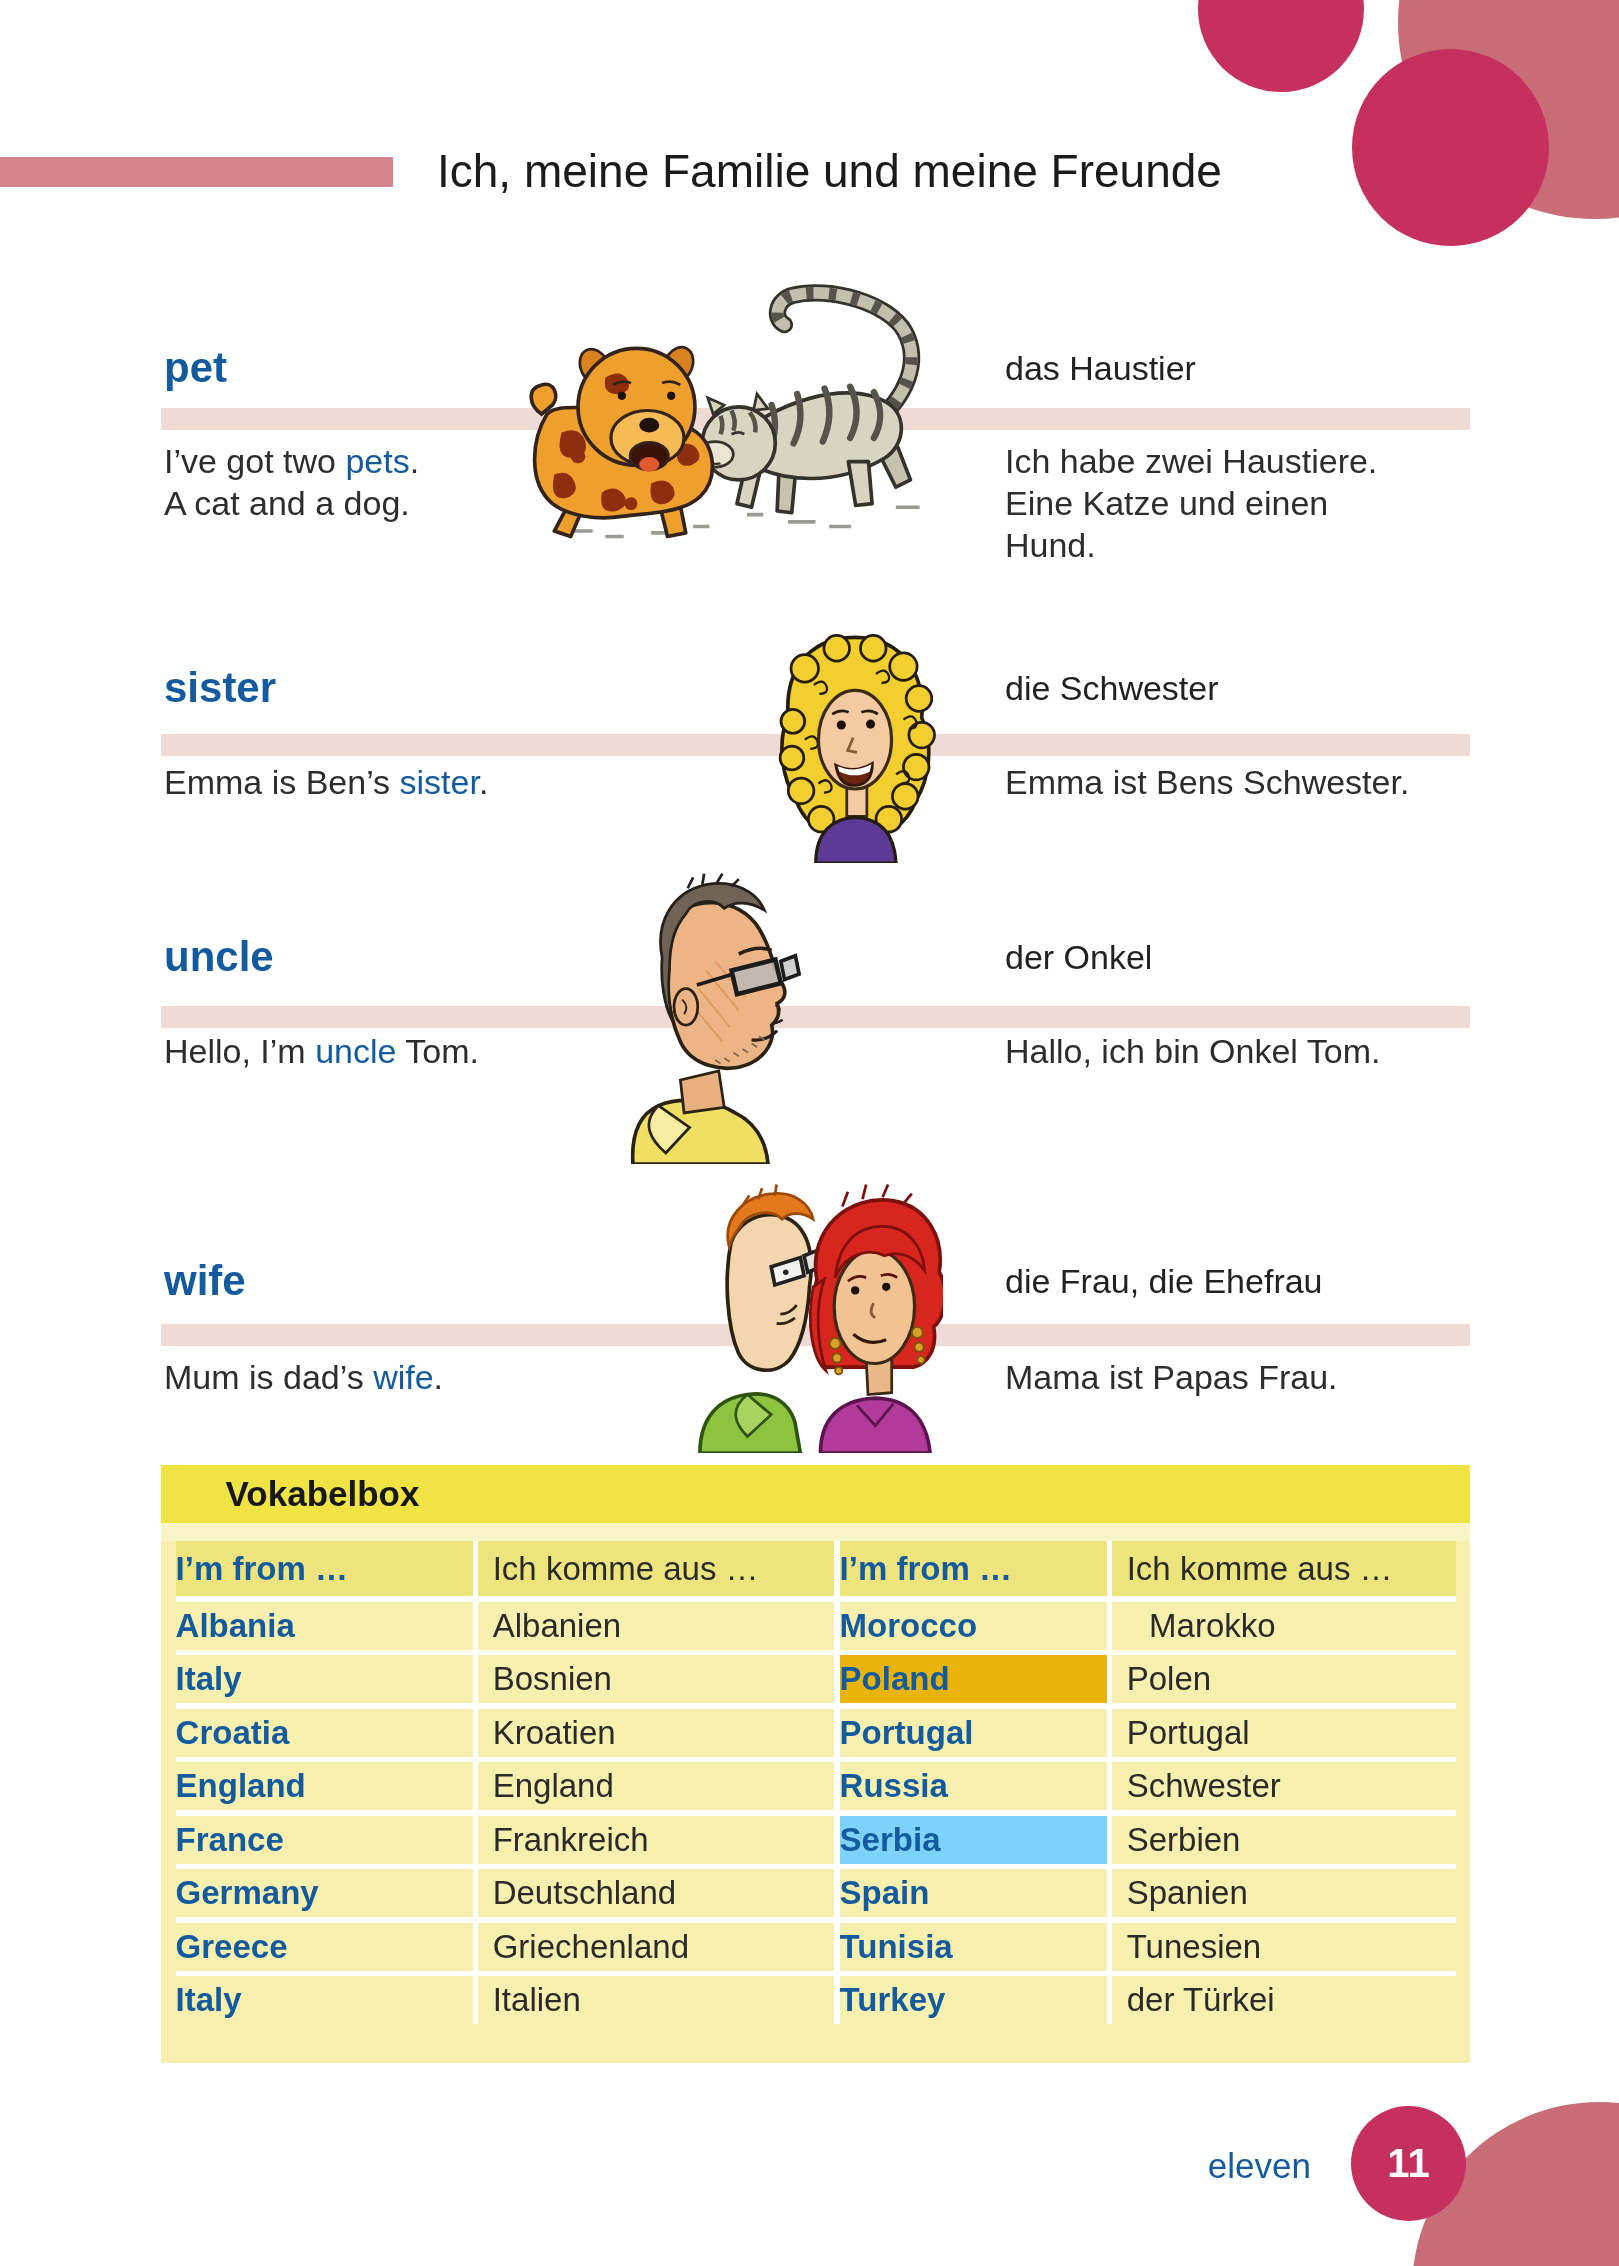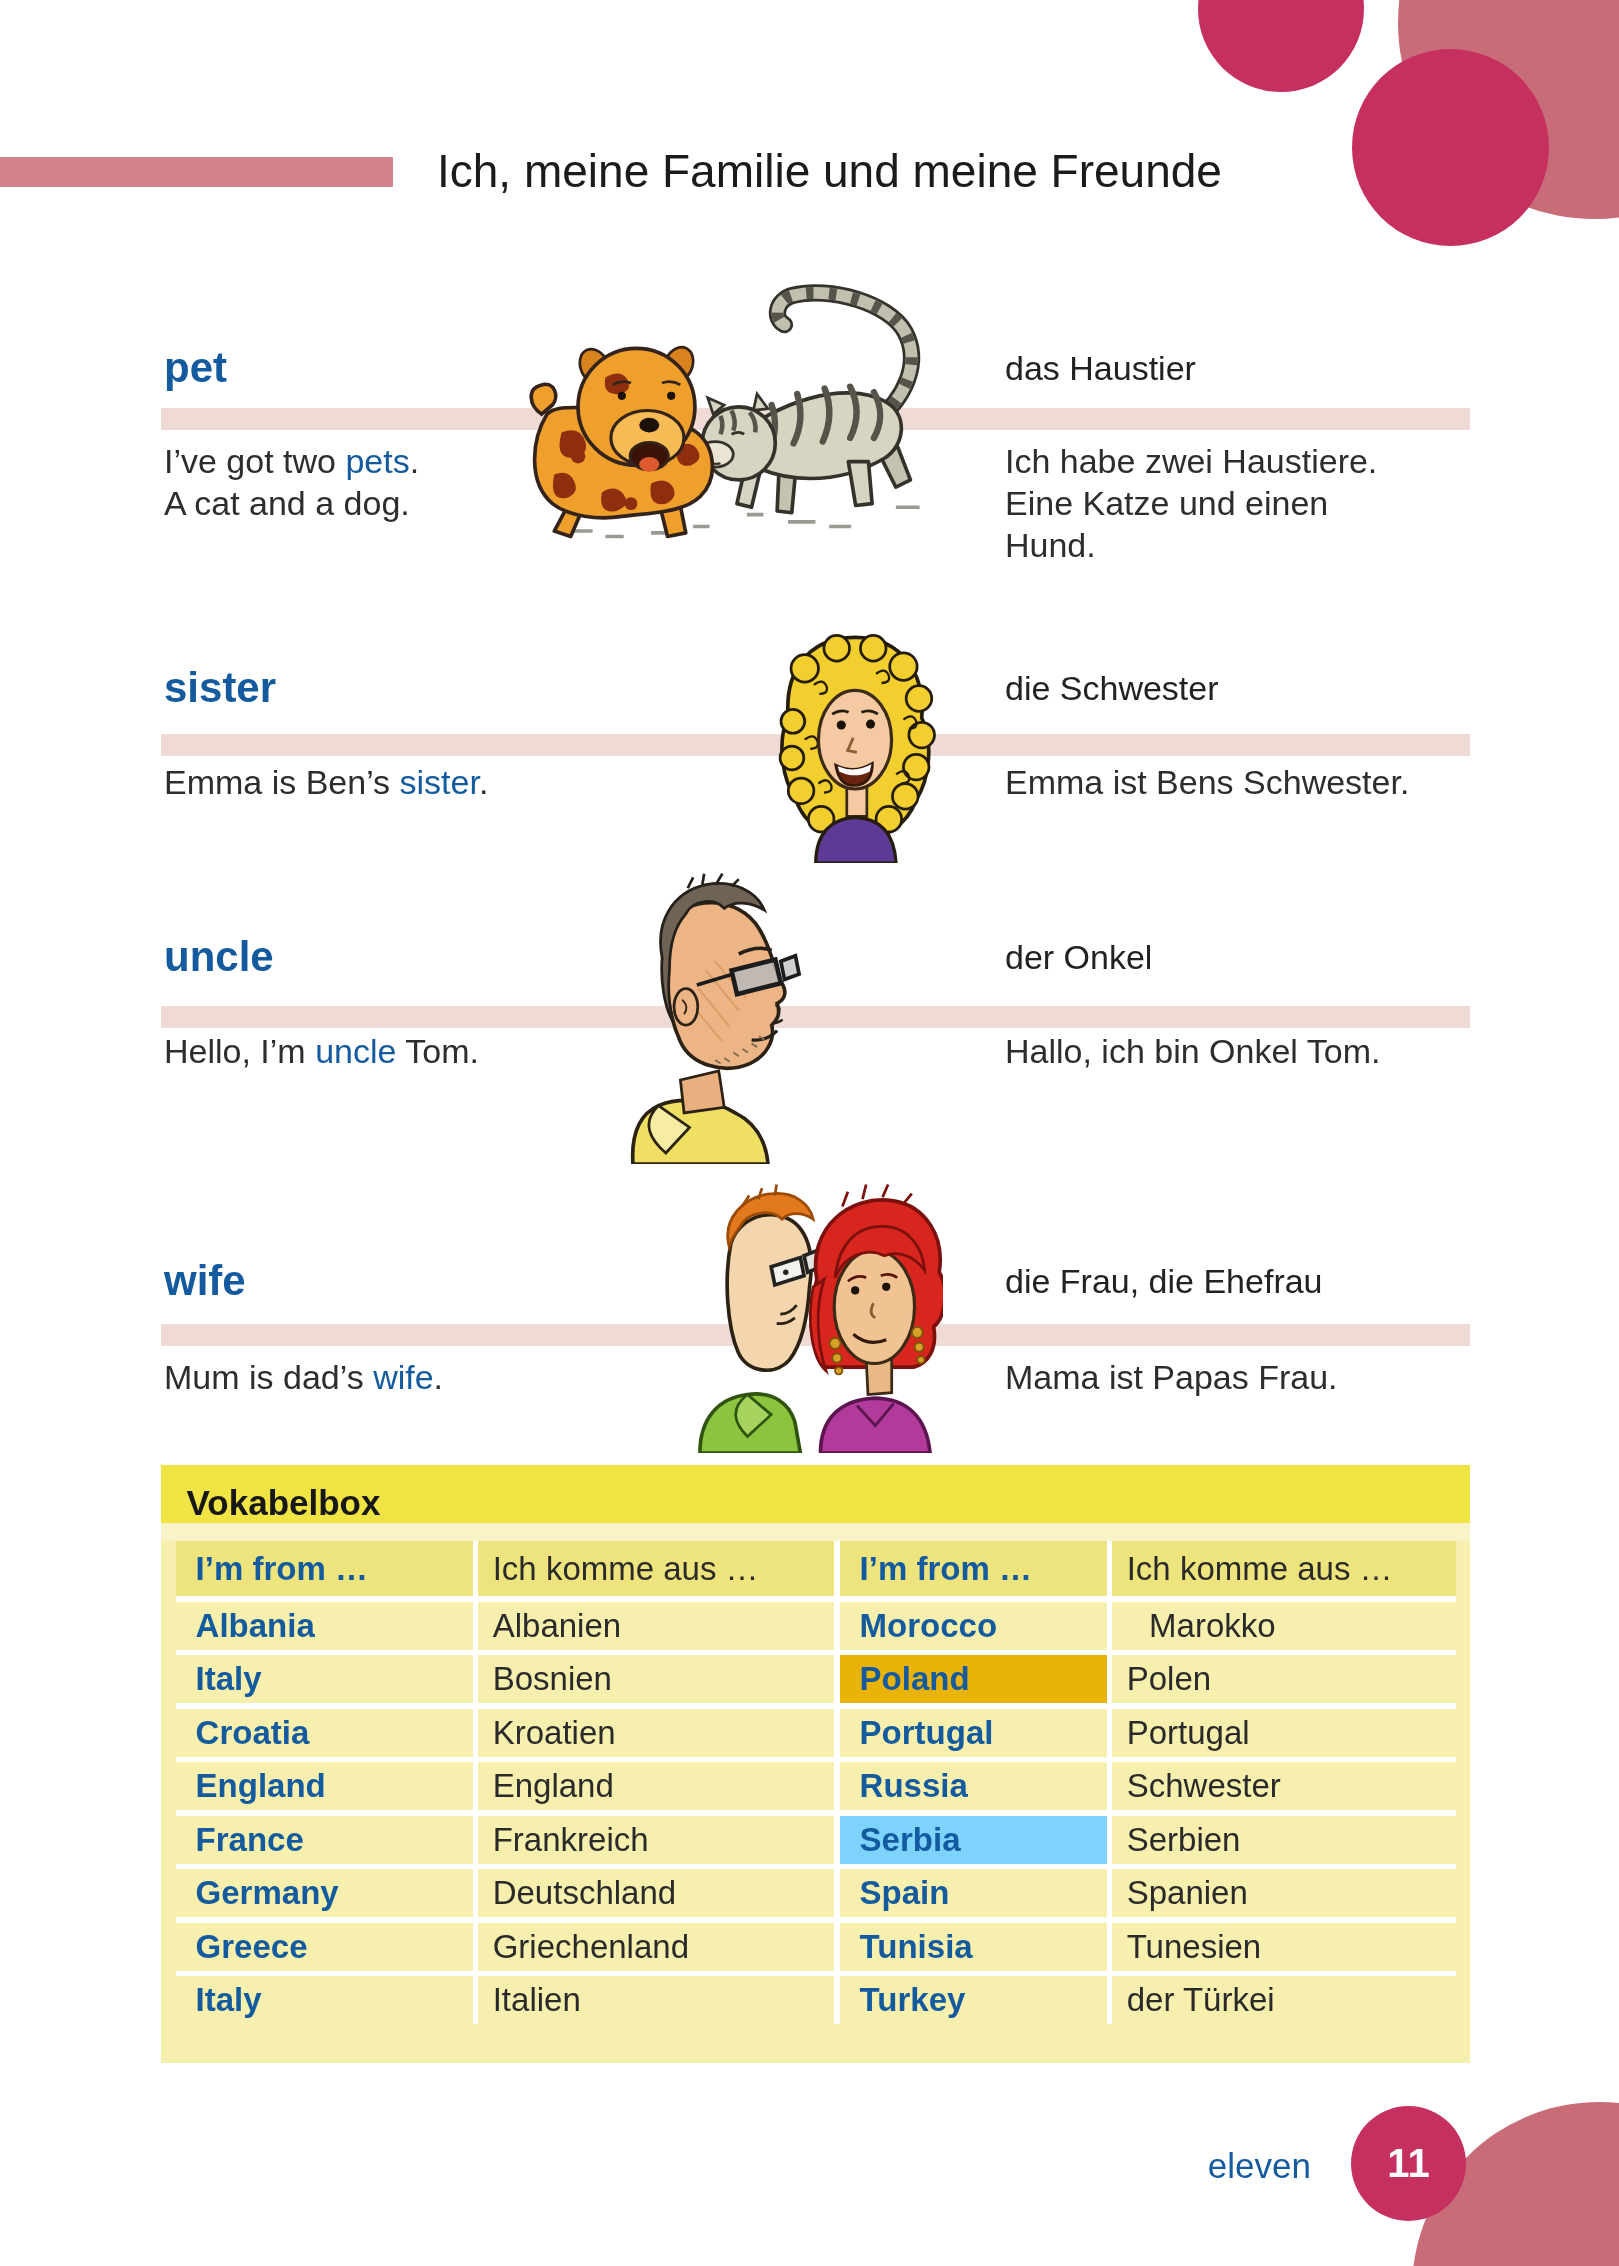--- a/index.html
+++ b/index.html
@@ -14,30 +14,30 @@
   
   .headword-en{position:absolute; font-size:42px; line-height:48px; font-weight:bold; white-space:nowrap;}
   .headword-de{position:absolute; left:1005px; font-size:34px; line-height:42px; color:#222; white-space:nowrap;}
   .divider{position:absolute; left:161px; width:1309px; height:22px; z-index:1;}
   .sent{position:absolute; font-size:34px; line-height:42px; z-index:3;}
   .sent .line{white-space:nowrap;}
   .blue{font-weight:normal;}
   .illus{position:absolute; z-index:2;}
   
   .vbox{position:absolute; left:161px; top:1465px; width:1309px; height:598px;}
-  .vb-band{height:58px; display:flex; align-items:flex-end;}
+  .vb-band{height:58px; display:flex; align-items:center;padding-left:39px;}
   .vb-title{font-size:35px; font-weight:bold; color:#171717; padding-left:25.6px;}
   .vb-strip{height:18.3px;}
   .vb-grid{
     margin:0 14.6px; width:1280px; background:#fff;
     display:grid; grid-template-columns:297px 356px 267px 344px;
     grid-template-rows:55px repeat(8,48px); column-gap:5.5px; row-gap:5.5px;
   }
   .cell{display:flex; align-items:center; font-size:33px; white-space:nowrap;}
-  .cell.c1,.cell.c3{padding-left:20px;}
+  .cell.c1,.cell.c3{}
   .cell.c2,.cell.c4{padding-left:14.6px;}
   .cell.country{font-weight:bold;}
   .cell.german{color:#2a2a2a;}
   
   .footer-word{position:absolute; left:1051px; top:2145px; width:260px; text-align:right; font-size:35px; line-height:42px; white-space:nowrap;}
   .page-circle{position:absolute; left:1351px; top:2106px; width:115px; height:115px; border-radius:50%;
     display:flex; align-items:center; justify-content:center; color:#fff; font-size:40px; font-weight:bold; z-index:2;}
 </style>
 </head>
 <body>

